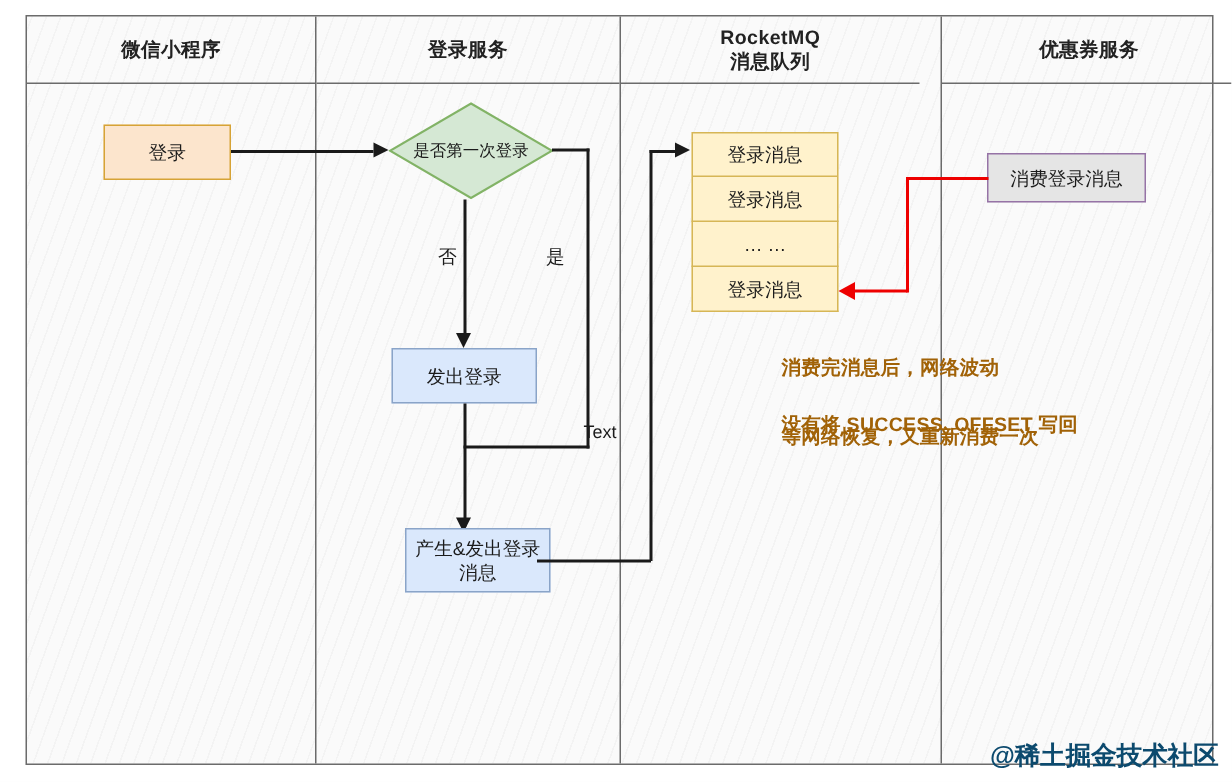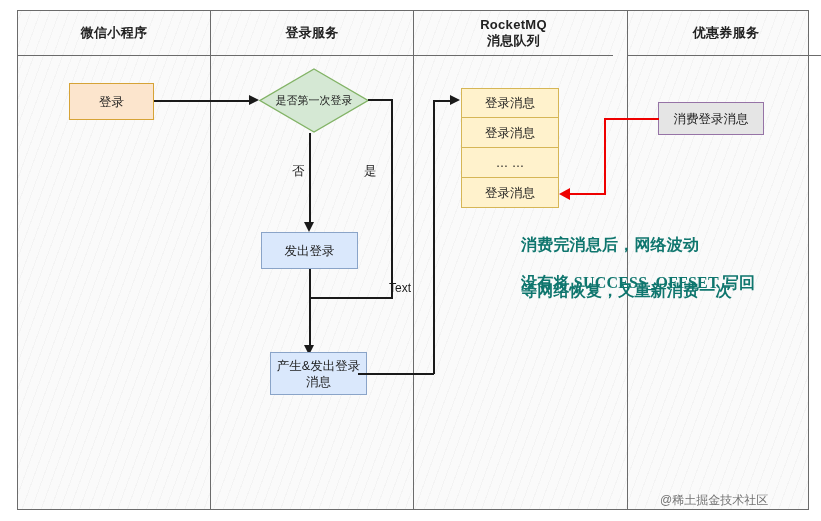--- a/index.html
+++ b/index.html
@@ -161,34 +161,34 @@
     white-space: nowrap;
   }
   .edge-label-en {
     font-size: 12px;
     color: #1b1b1b;
   }
 
   
   .annotation {
     position: absolute;
-    color: #0f766e;
-    font-size: 16px;
+    color: #a16207;
+    font-size: 13px;
     font-weight: bold;
     line-height: 19px;
     white-space: pre-line;
     letter-spacing: .2px;
-    font-family: Liberation Serif, serif;
   }
 
   .watermark {
     position: absolute;
-    font-size: 12px;
-    color: #737373;
+    font-size: 17px;
+    color: #0c4a6e;
     white-space: nowrap;
+    font-weight: bold;
   }
 </style>
 </head>
 <body>
 
 <div id="canvas">
 
   <div class="lane-frame">
 
     <div class="lane-col" style="left:0px;width:192px;">

